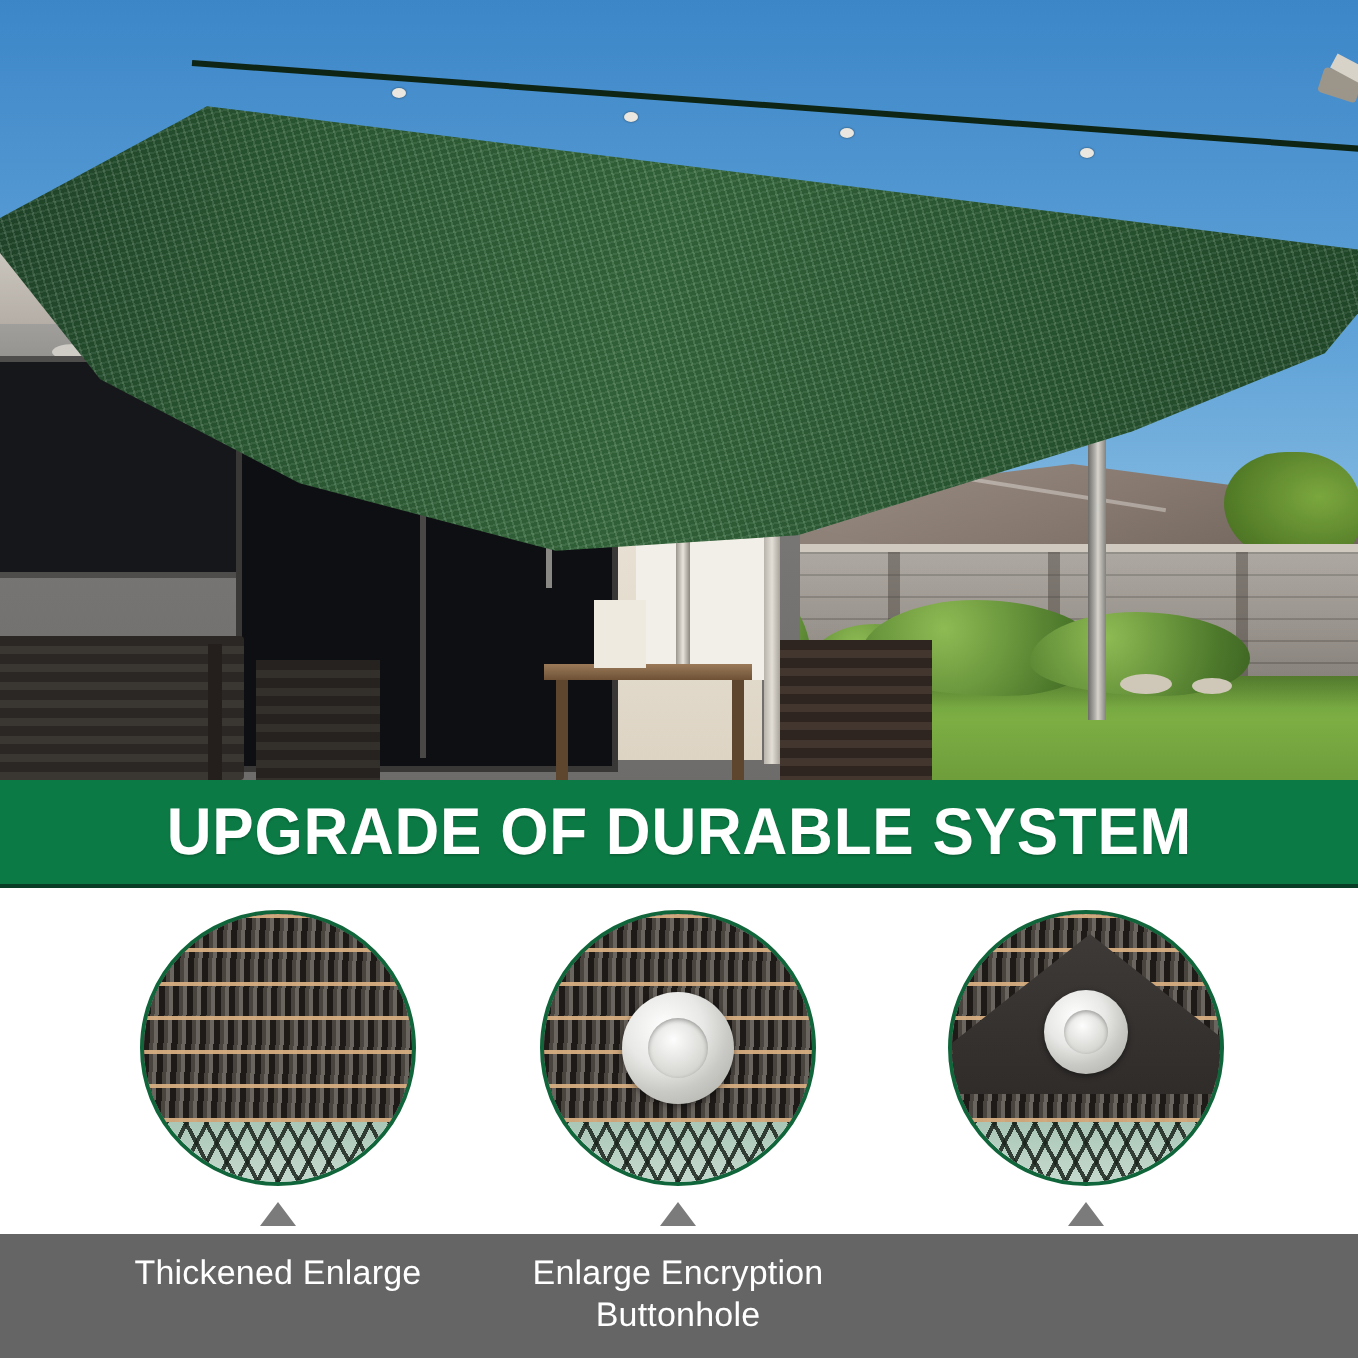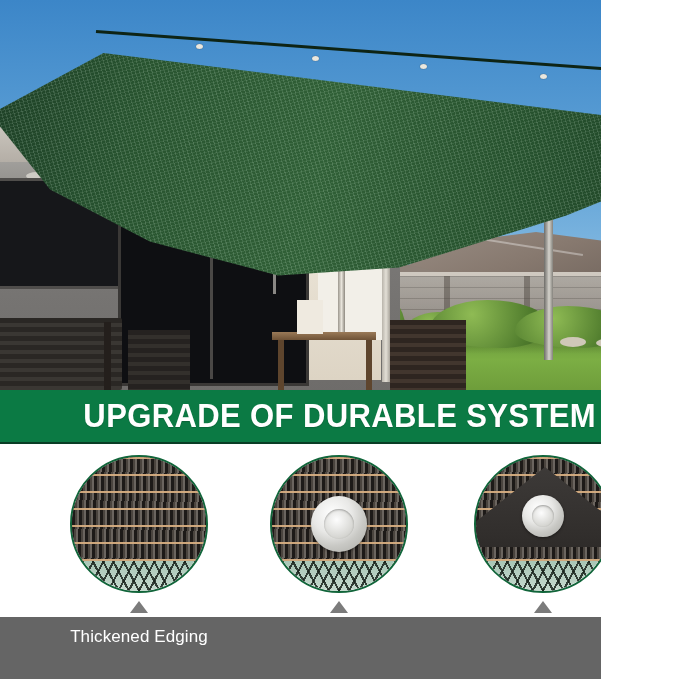--- a/index.html
+++ b/index.html
@@ -6,21 +6,21 @@
   html, body {
     margin: 0;
     padding: 0;
     background: #ffffff;
   }
   body {
     font-family: "Liberation Sans", sans-serif;
   }
   #product-image {
     position: relative;
-    width: 601px;
+    width: 679px;
     height: 679px;
     overflow: hidden;
     background: #a3a3a3;
   }
 
   
   .photo {
     position: absolute;
     left: 0;
     top: 0;
@@ -673,17 +673,21 @@
         <div class="grommet small">
           <div class="grommet-inner"></div>
         </div>
       </div>
       <div class="pointer"></div>
     </div>
   </div>
 
   <div class="caption-bar">
     <div class="caption c1">
-      <span class="line">Thickened Edging</span>
+      <span class="line">Thickened Enlarge</span>
+    </div>
+    <div class="caption c2">
+      <span class="line">Enlarge Encryption</span>
+      <span class="line">Buttonhole</span>
     </div>
   </div>
 
 </div>
 
 </body></html>

